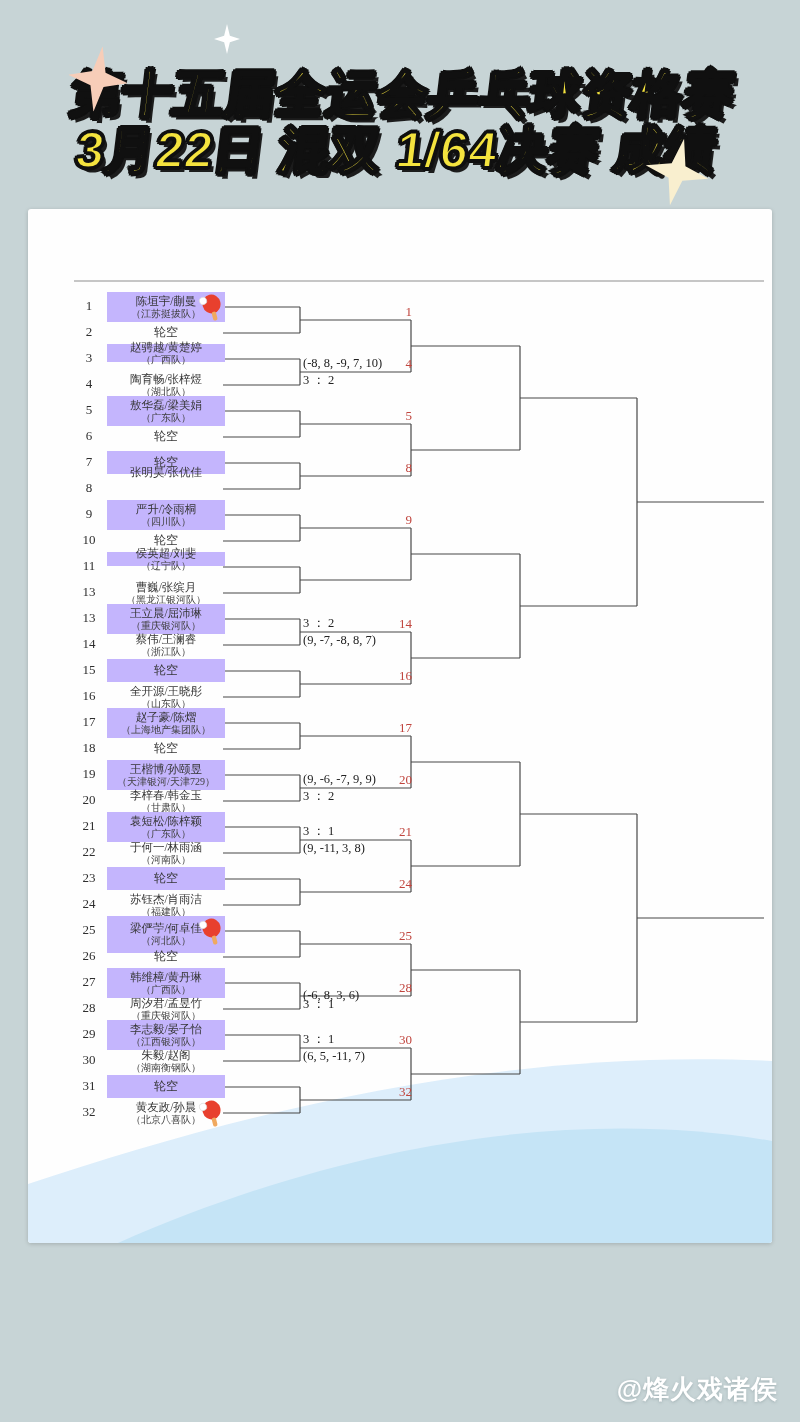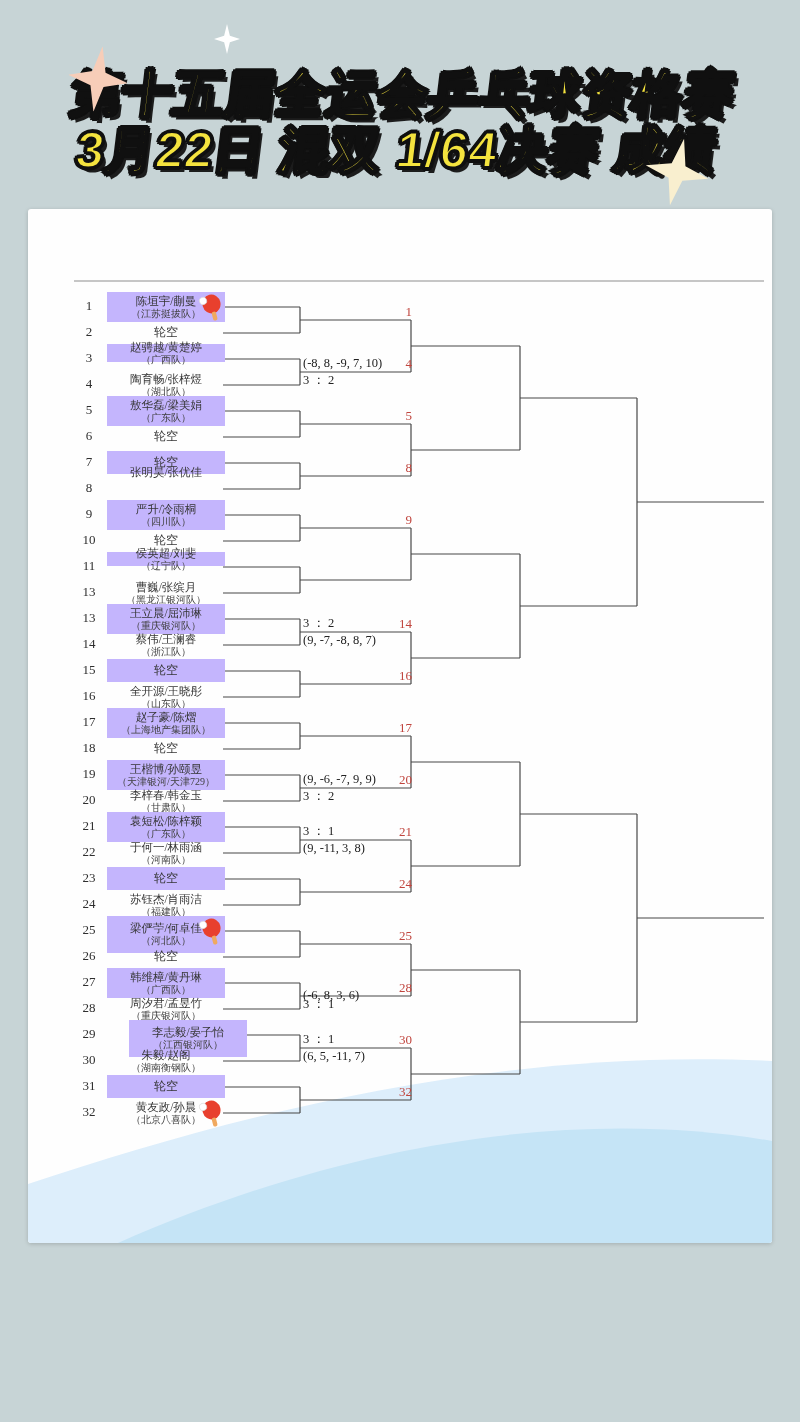--- a/index.html
+++ b/index.html
@@ -308,21 +308,21 @@
       <div class="entry boxed" style="top: 968px; height: 30px;">
         <div class="pname">韩维樟/黄丹琳</div>
         <div class="pteam">（广西队）</div>
       </div>
       <div class="seed" style="top: 1000px;">28</div>
       <div class="entry" style="top: 994px; height: 30px;">
         <div class="pname">周汐君/孟昱竹</div>
         <div class="pteam">（重庆银河队）</div>
       </div>
       <div class="seed" style="top: 1026px;">29</div>
-      <div class="entry boxed" style="top: 1020px; height: 37px; margin-left: 22px;">
+      <div class="entry boxed" style="top: 1020px; height: 30px;">
         <div class="pname">李志毅/晏子怡</div>
         <div class="pteam">（江西银河队）</div>
       </div>
       <div class="seed" style="top: 1052px;">30</div>
       <div class="entry" style="top: 1046px; height: 30px;">
         <div class="pname">朱毅/赵阁</div>
         <div class="pteam">（湖南衡钢队）</div>
       </div>
       <div class="seed" style="top: 1078px;">31</div>
       <div class="entry boxed single" style="top: 1075px; height: 23px;">
@@ -362,13 +362,14 @@
       <div class="wnum" style="top: 928px;">25</div>
       <div class="wnum" style="top: 980px;">28</div>
       <div class="score" style="top: 980px; margin-top: 8px;">(-6, 8, 3, 6)</div>
       <div class="score" style="top: 997px;">3 ： 1</div>
       <div class="wnum" style="top: 1032px;">30</div>
       <div class="score" style="top: 1032px;">3 ： 1</div>
       <div class="score" style="top: 1049px;">(6, 5, -11, 7)</div>
       <div class="wnum" style="top: 1084px;">32</div>
     </div>
 
+  <div id="watermark">@烽火戏诸侯</div>
 </div>
 
 </body></html>

